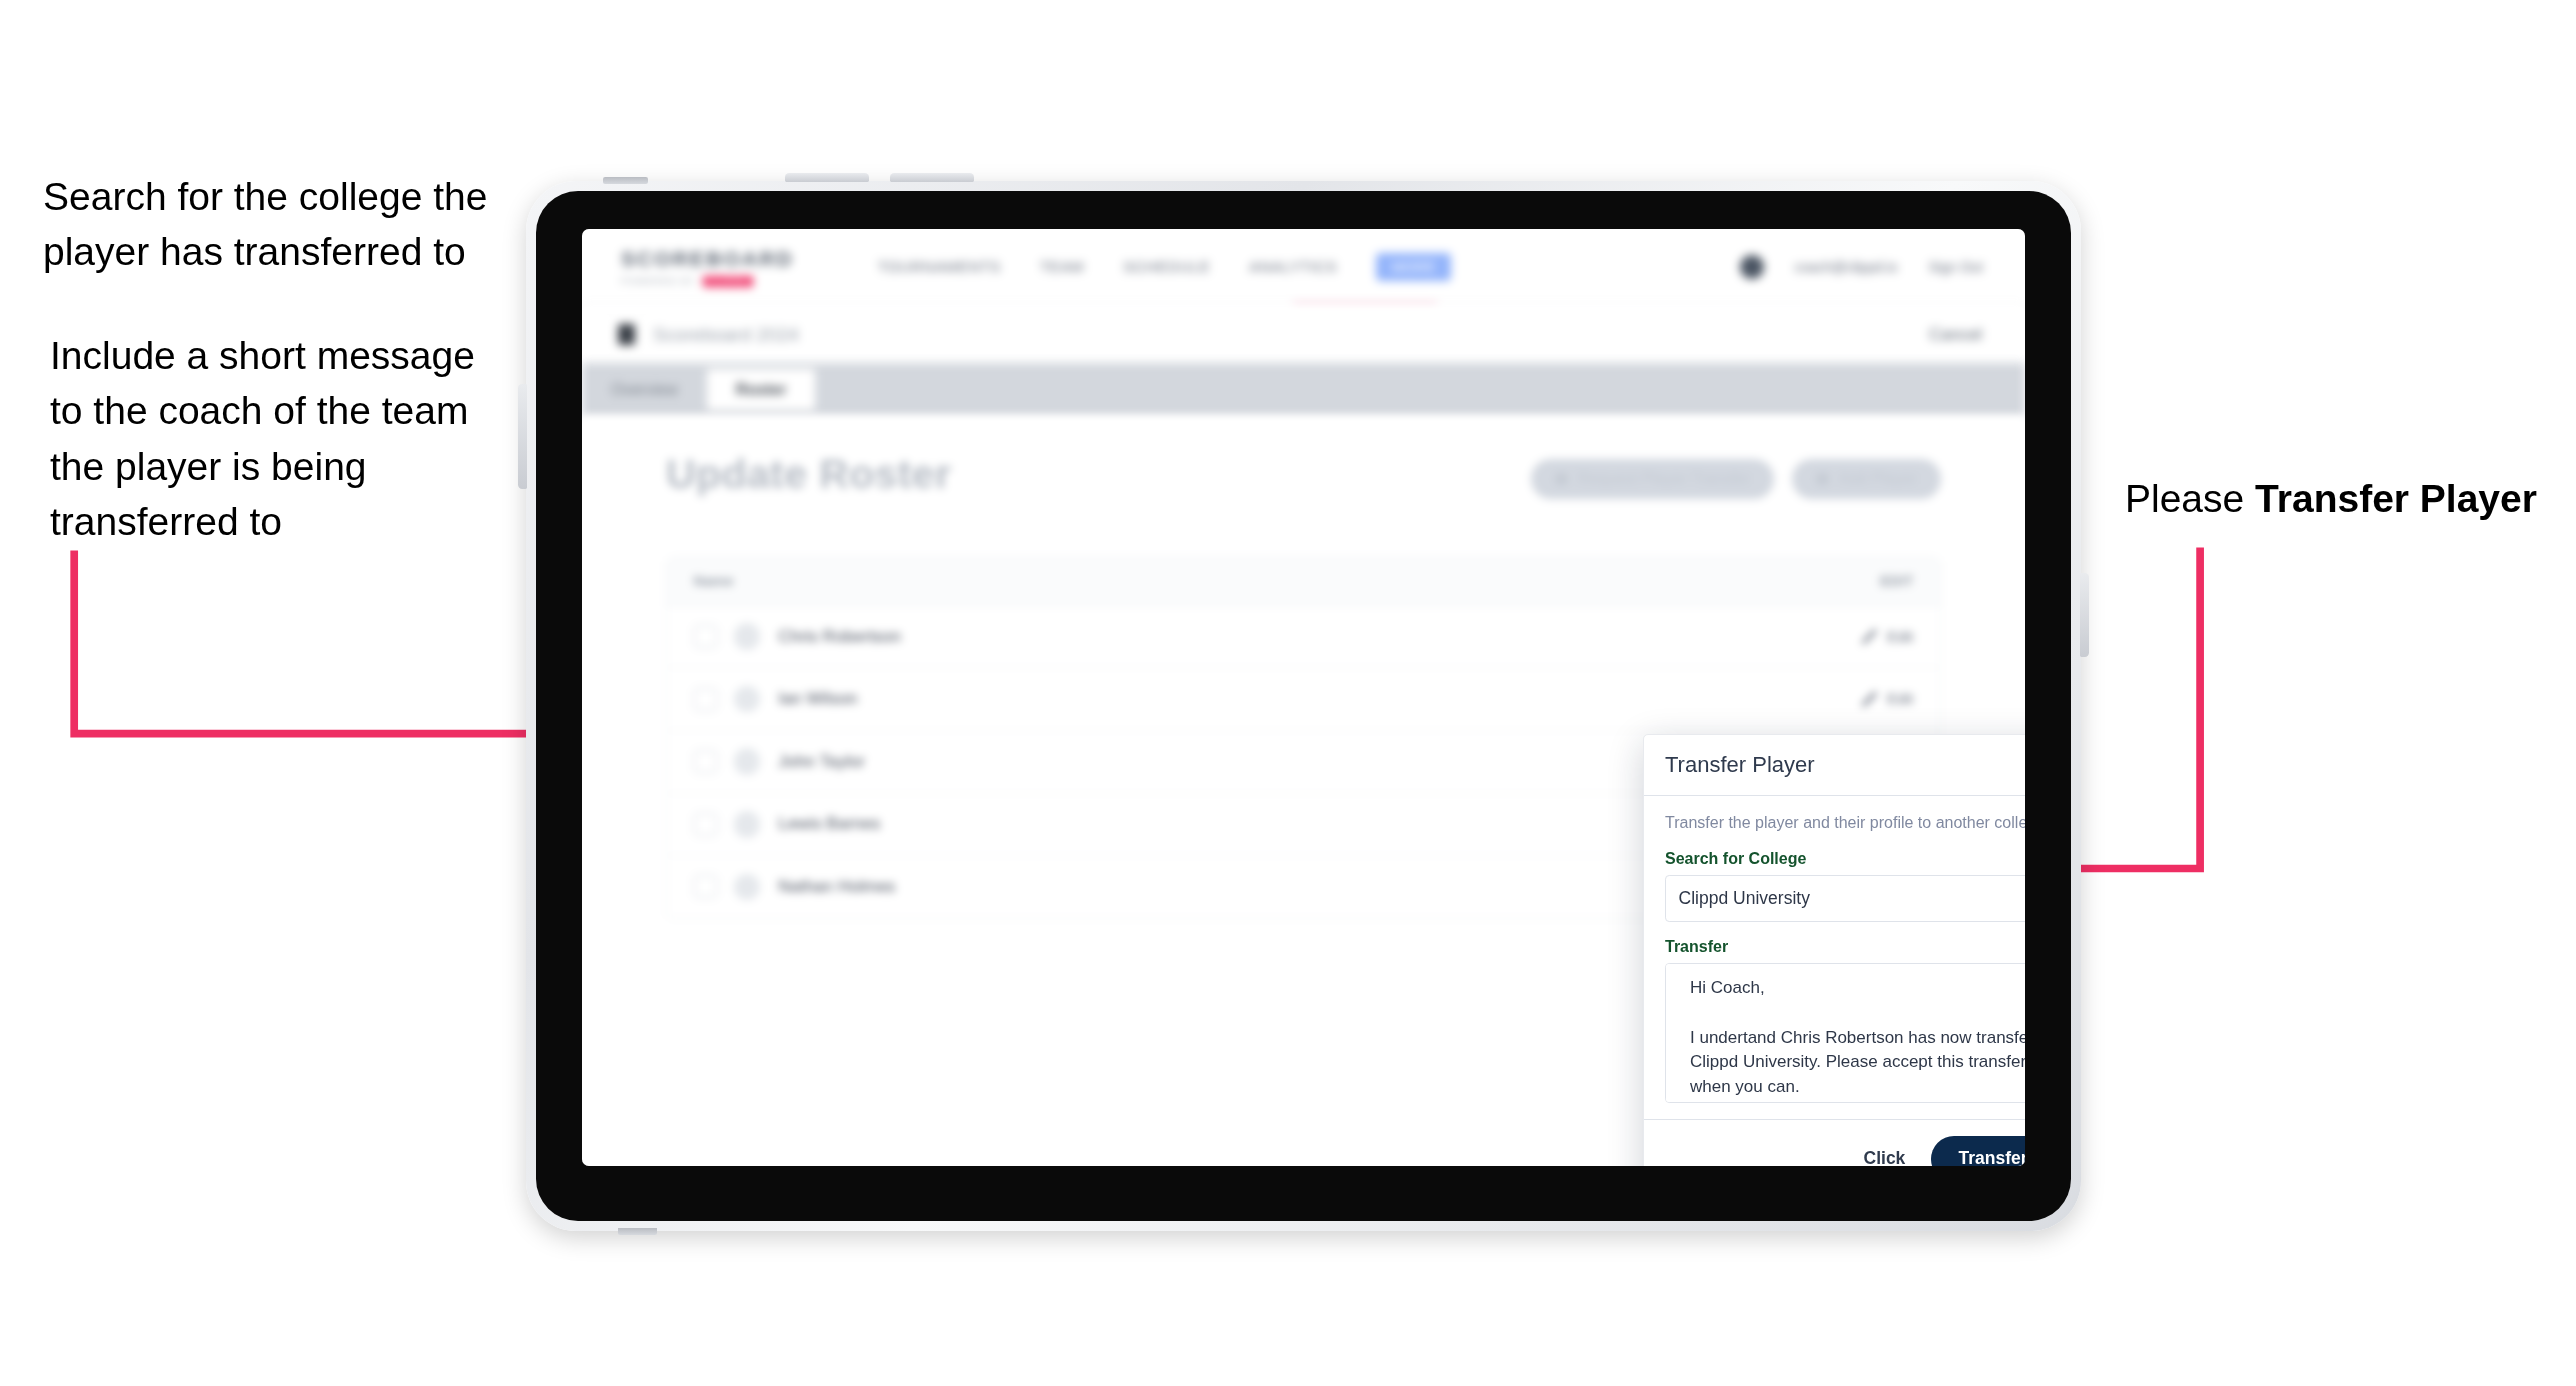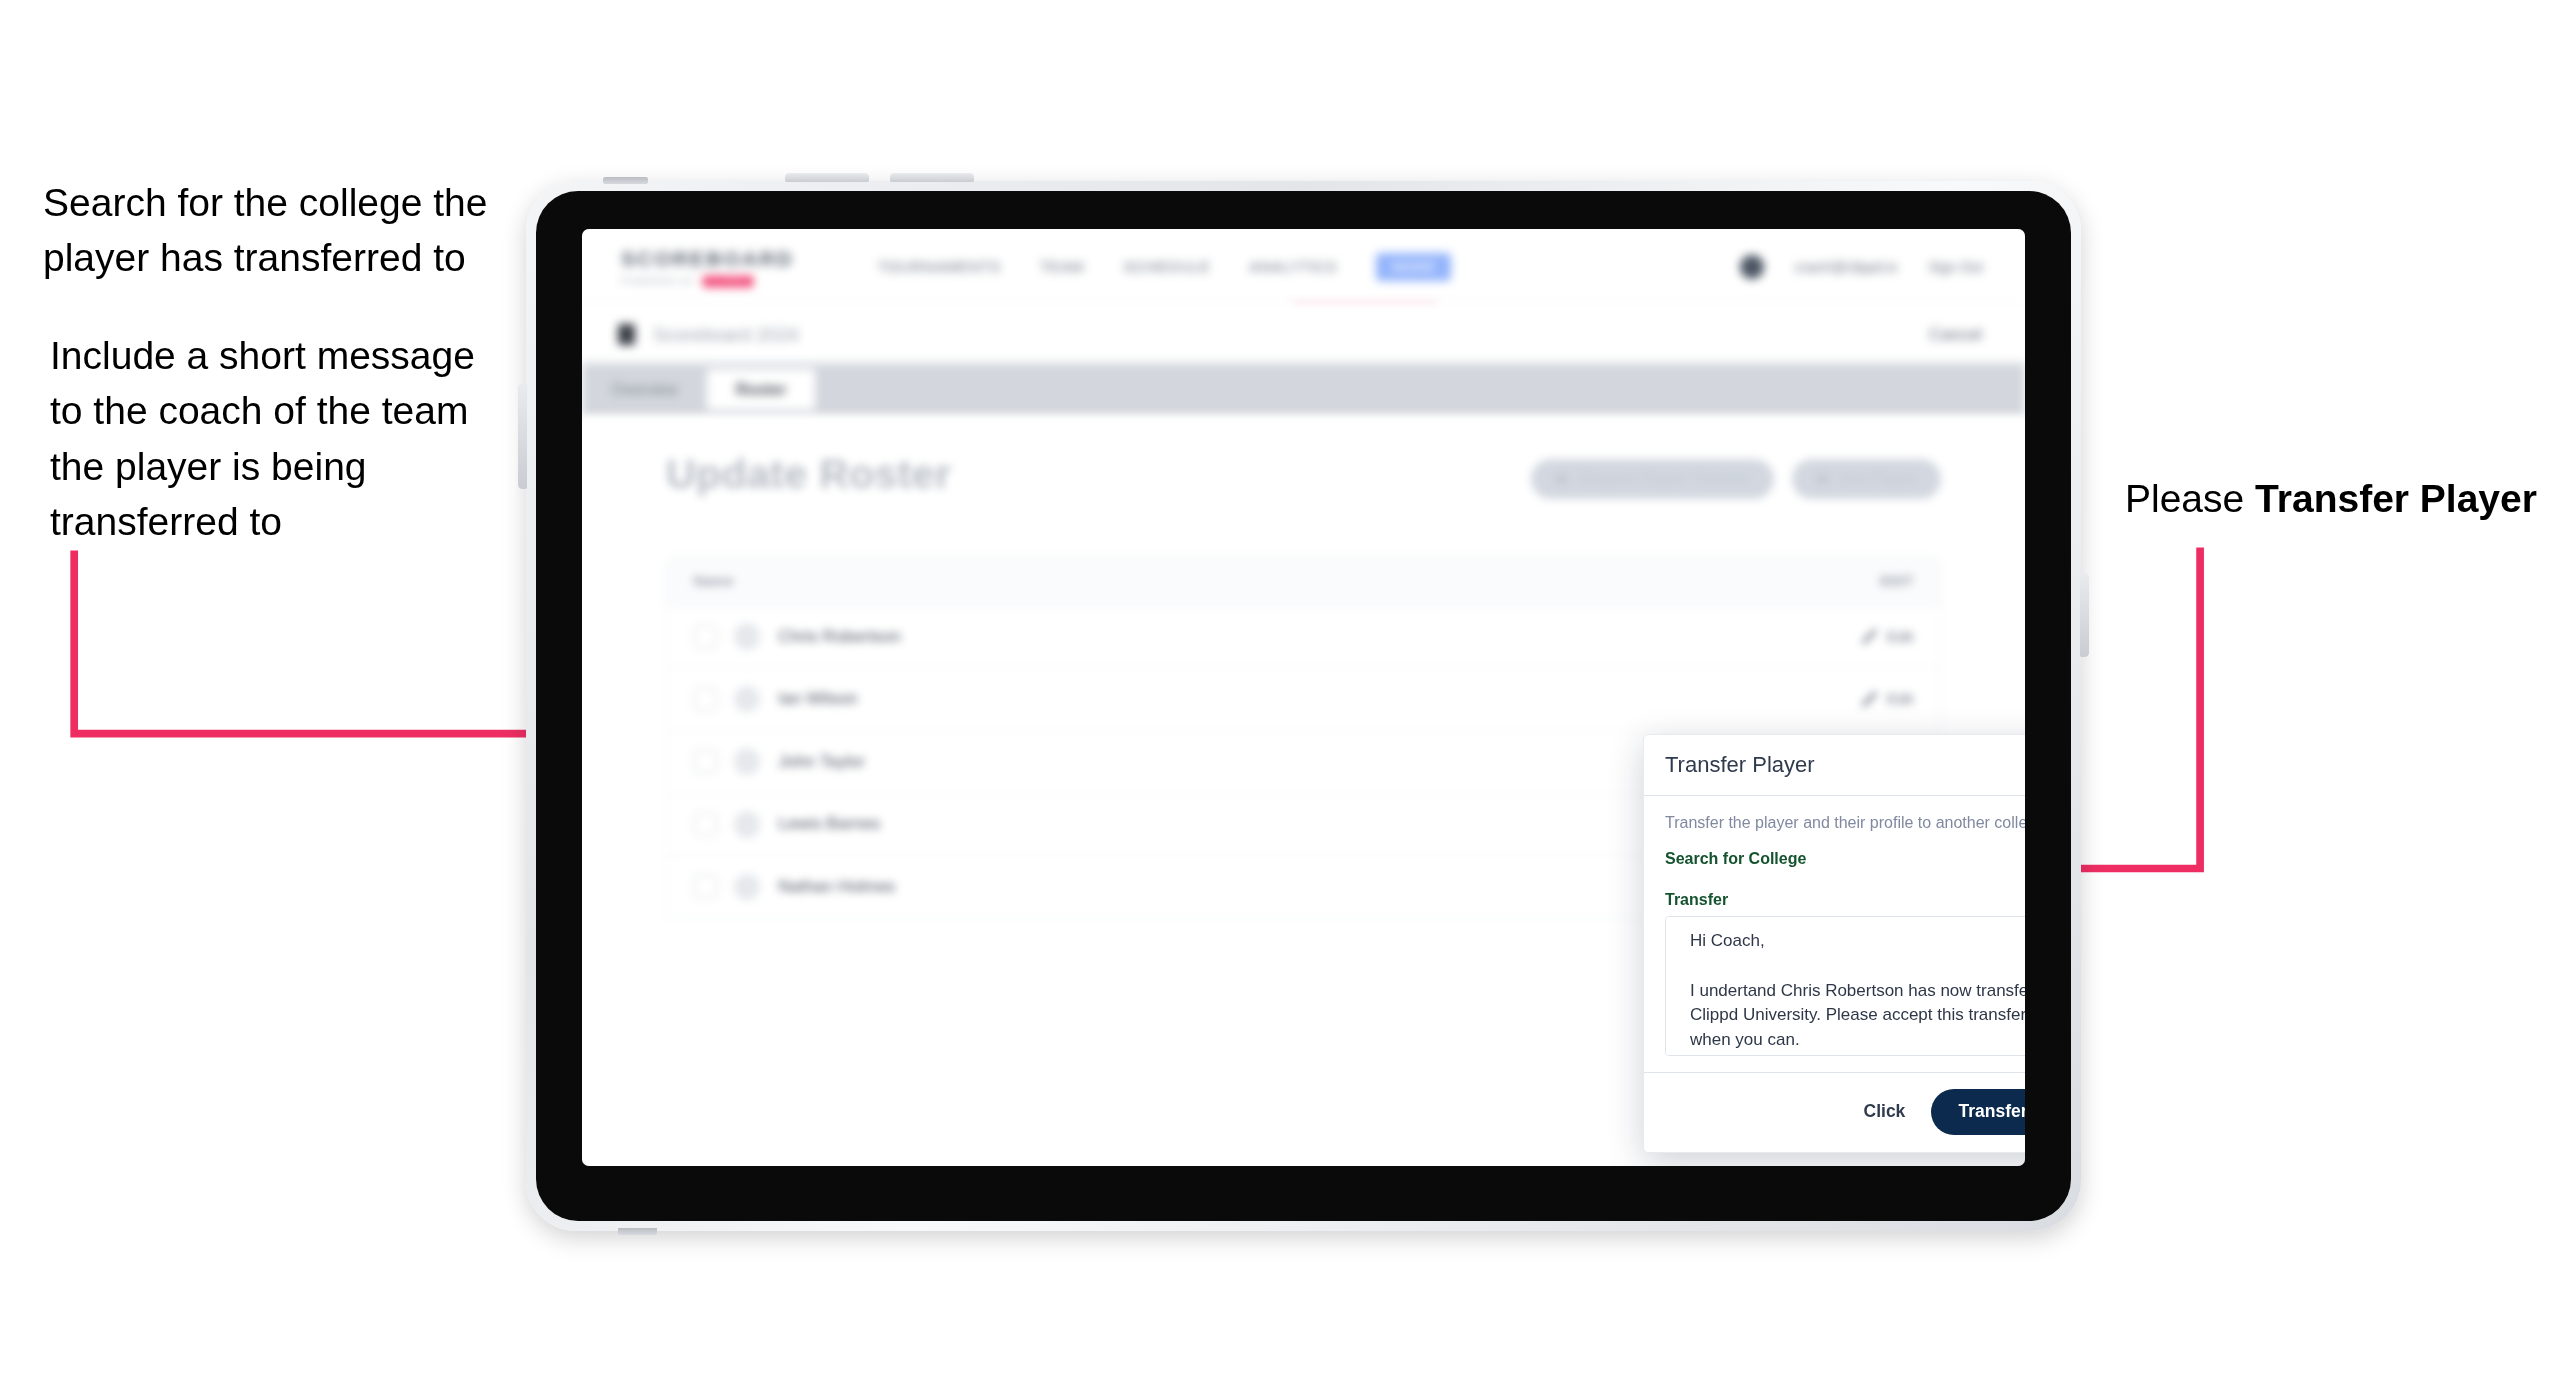--- a/index.html
+++ b/index.html
@@ -18,21 +18,21 @@
 
   
   .annot {
     position: absolute;
     color: #000000;
     font-size: 39px;
     line-height: 1.42;
     font-family: "Liberation Sans", sans-serif;
     white-space: pre-wrap;
   }
-  #annot-left-1 { left: 43px; top: 175px; width: 448px; }
+  #annot-left-1 { left: 43px; top: 169px; width: 448px; }
   #annot-left-2 { left: 50px; top: 328px; width: 434px; }
 
   #annot-right-1 {
     position: absolute;
     left: 2125px;
     top: 477px;
     font-size: 39px;
     color: #000;
     white-space: nowrap;
   }
@@ -565,20 +565,21 @@
     <div id="modal">
       <div id="modal-header">
         <div id="modal-title">Transfer Player</div>
 
       </div>
 
       <div id="modal-body">
         <div id="modal-desc">Transfer the player and their profile to another college</div>
 
         <div class="field-label">Search for College</div>
+        <input class="field-input" type="text" id="college-input" placeholder="Search for College" value="Clippd University" style="">
 
         <div class="field-spacer"></div>
 
         <div class="field-label">Transfer</div>
         <textarea class="field-textarea" id="message-input" placeholder="Write a message" style="">Hi Coach,
 
 I undertand Chris Robertson has now transferred to Clippd University. Please accept this transfer request when you can.</textarea>
       </div>
 
       <div id="modal-footer">

